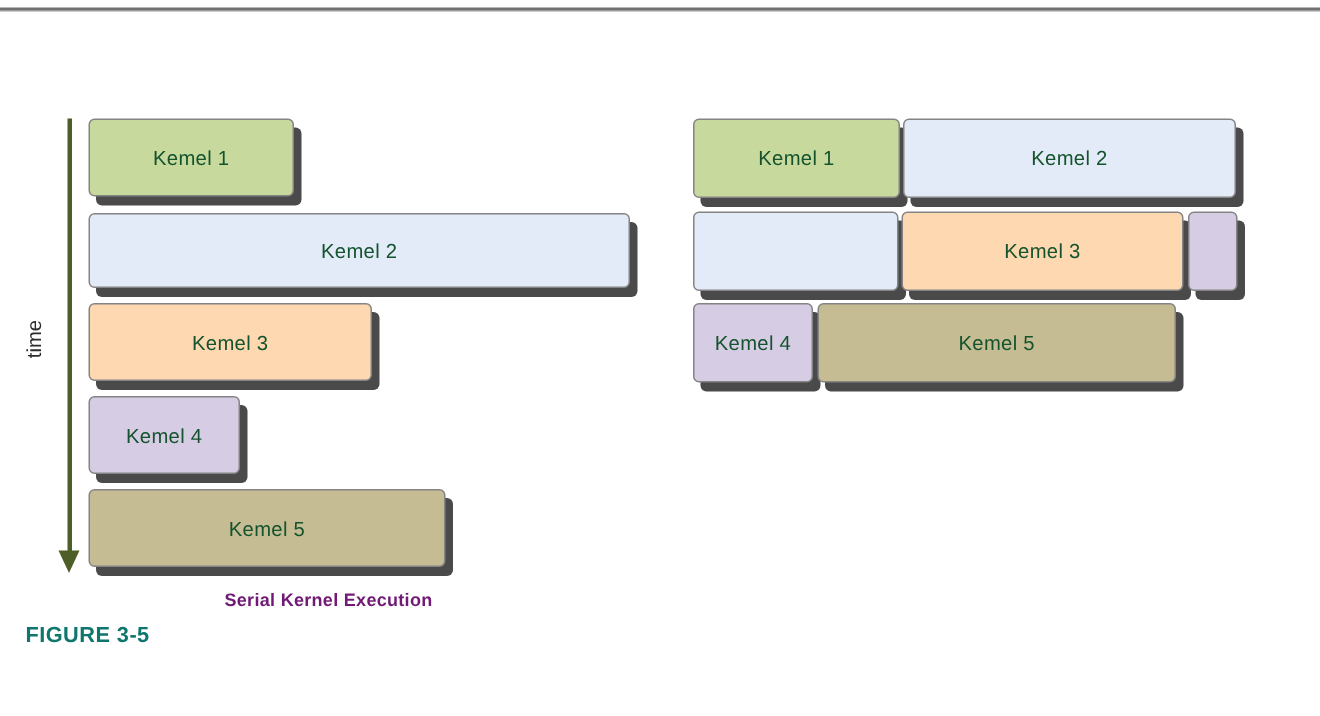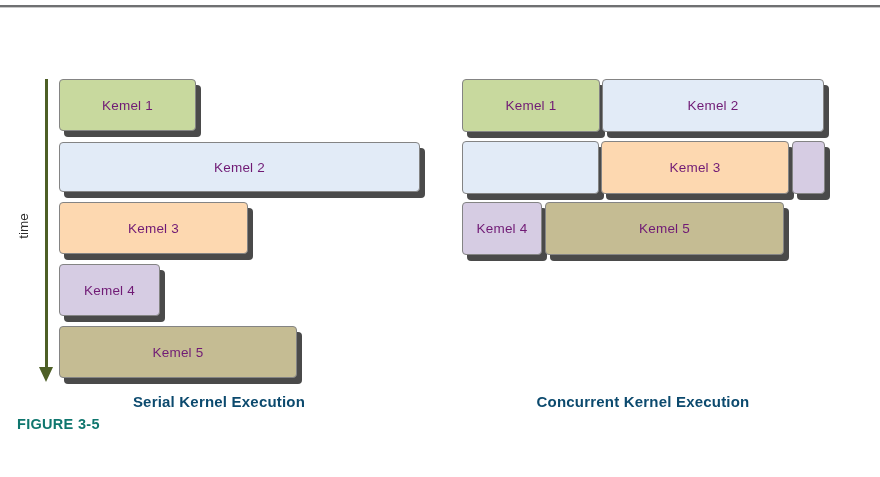--- a/index.html
+++ b/index.html
@@ -21,21 +21,21 @@
   .kernel-box {
     position: absolute;
     box-sizing: border-box;
     border: 1px solid #848484;
     border-radius: 4px;
     box-shadow: 5px 6px 0 #4a4a4a;
     display: flex;
     align-items: center;
     justify-content: center;
     font-size: 13.5px;
-    color: #701a75;
+    color: #14532d;
     letter-spacing: 0.2px;
   }
   .axis-line {
     position: absolute;
     left: 45px; top: 79px;
     width: 2.5px; height: 290px;
   }
   .axis-arrow {
     position: absolute;
     left: 39px; top: 367px;
@@ -51,22 +51,22 @@
     white-space: nowrap;
     font-size: 13.5px;
     color: #2b2b2b;
   }
   .panel-caption {
     position: absolute;
     top: 393px;
     width: 320px;
     text-align: center;
     font-weight: bold;
-    font-size: 15px;
-    color: #0c4a6e;
+    font-size: 12px;
+    color: #701a75;
     letter-spacing: 0.2px;
   }
   .caption-serial { left: 59px; }
   .caption-concurrent { left: 483px; }
   .figure-label {
     position: absolute;
     left: 17px; top: 416px;
     font-weight: bold;
     font-size: 14.5px;
     color: #0f766e;
@@ -117,17 +117,16 @@
       <div class="kernel-box" style="left: 792px; top: 141px; width: 33px; height: 53px; background: rgb(214, 204, 227);"></div>
       <div class="kernel-box" style="left: 462px; top: 202px; width: 80px; height: 53px; background: rgb(214, 204, 227);">
         <span>Kemel 4</span>
       </div>
       <div class="kernel-box" style="left: 545px; top: 202px; width: 239px; height: 53px; background: rgb(197, 188, 147);">
         <span>Kemel 5</span>
       </div>
     </div>
 
   <div class="panel-caption caption-serial">Serial Kernel Execution</div>
-  <div class="panel-caption caption-concurrent">Concurrent Kernel Execution</div>
 
   <div class="figure-label">FIGURE 3-5</div>
 
 </div>
 
 </body></html>

